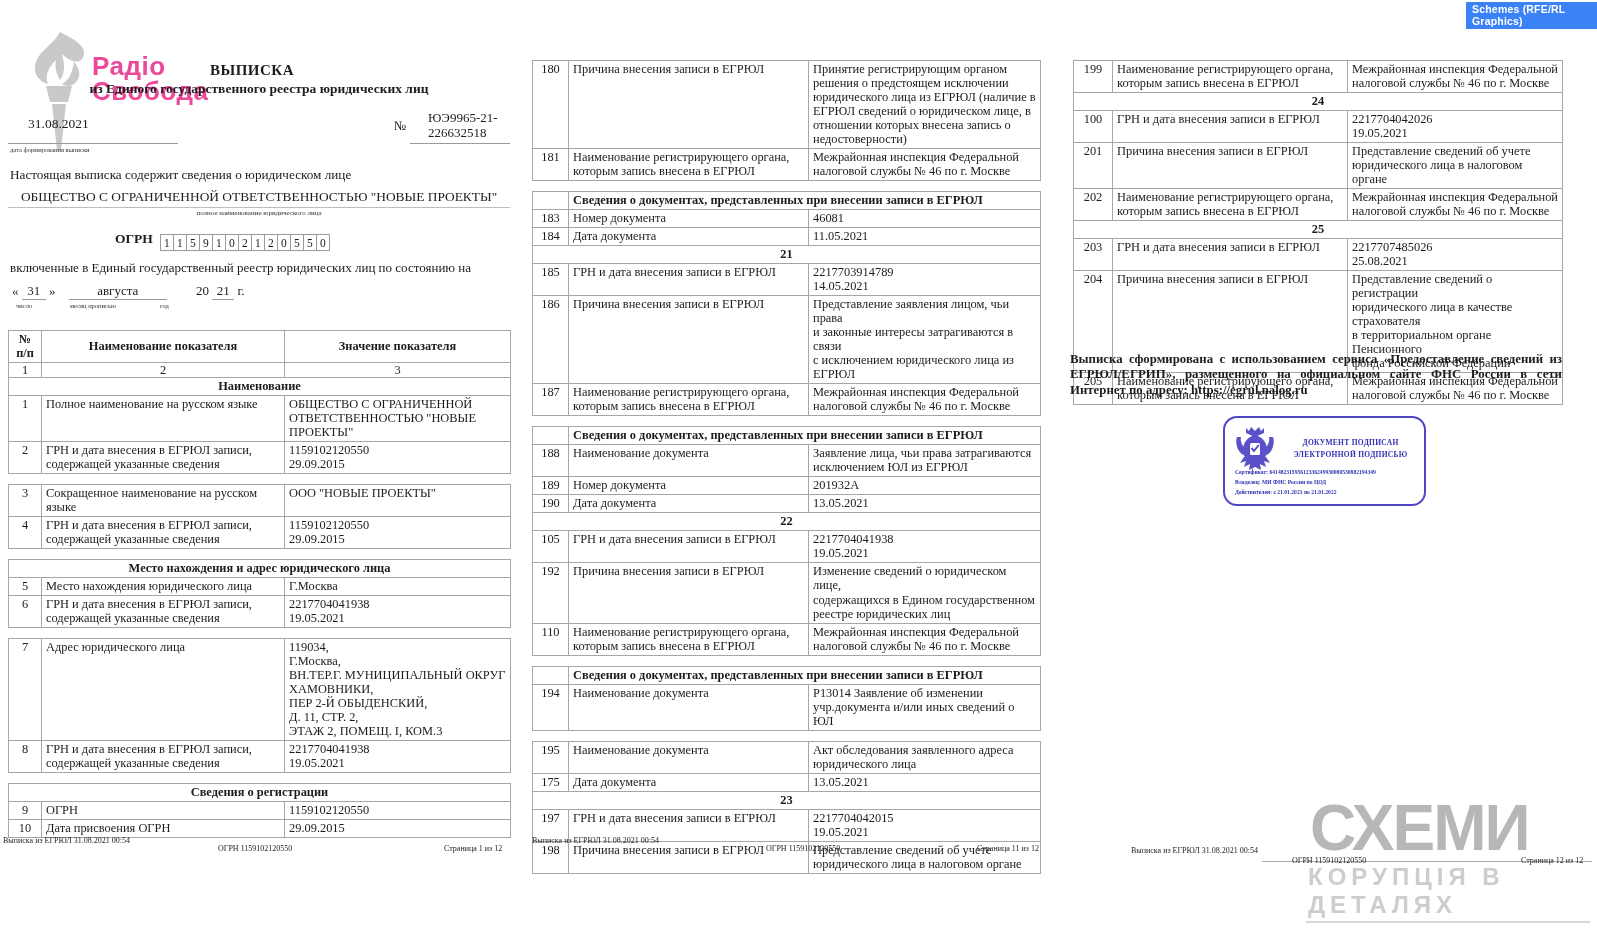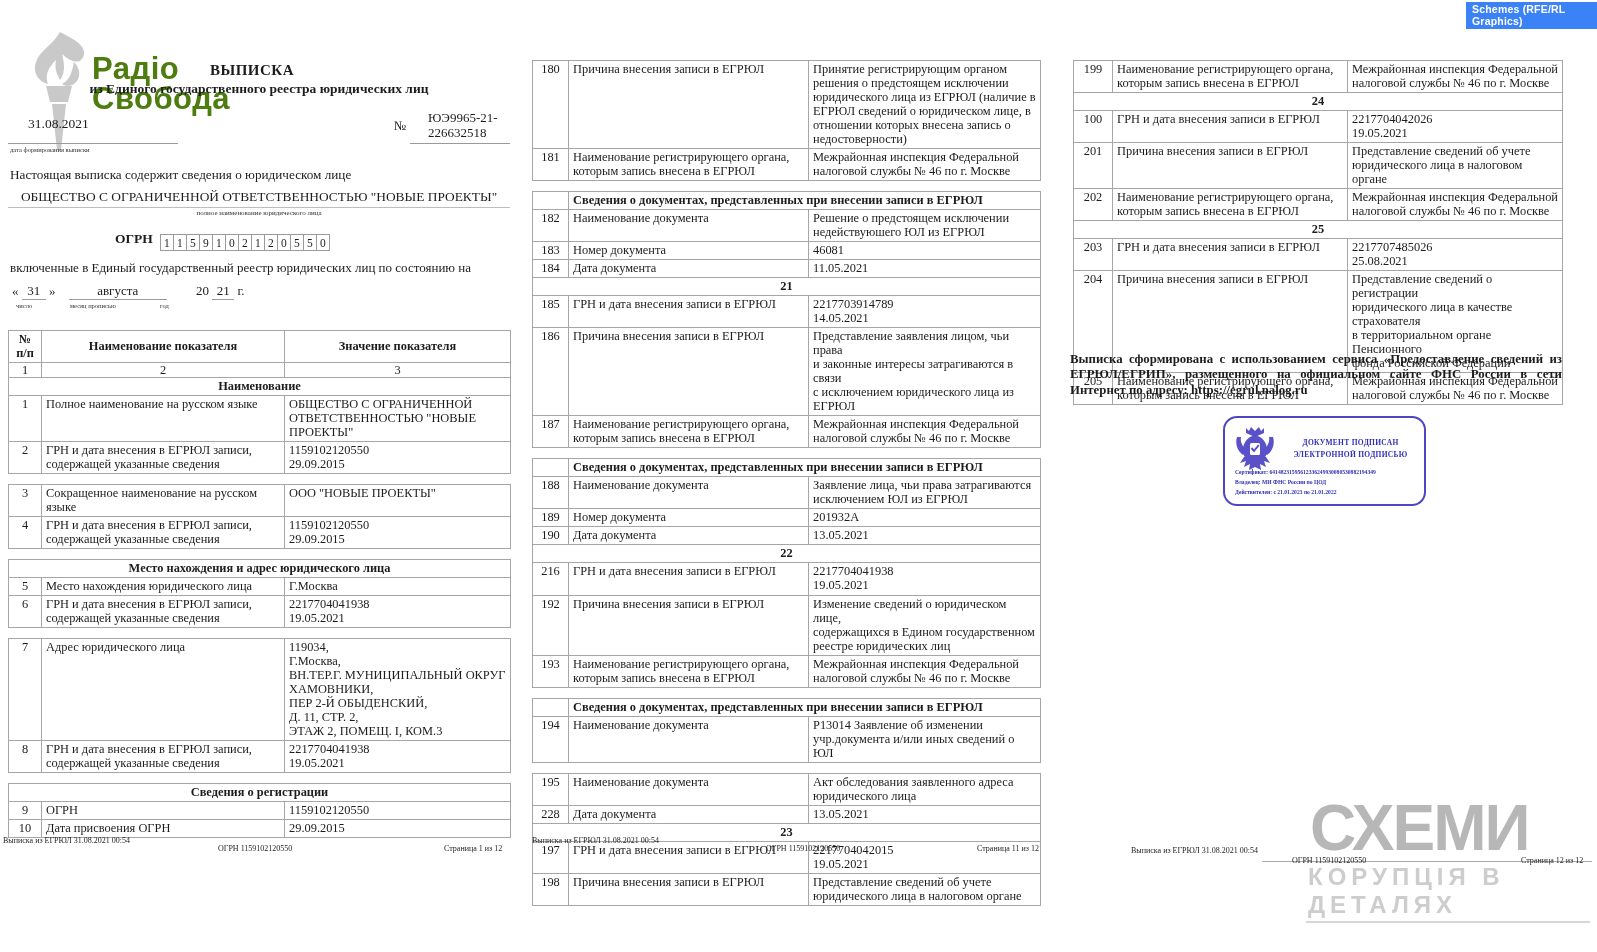--- a/index.html
+++ b/index.html
@@ -14,21 +14,21 @@
     position:absolute; left:1466px; top:2px; background:#3b82f6; color:#fff;
     font-family:"Liberation Sans", sans-serif; font-weight:bold; font-size:10.5px;
     padding:1px 6px 2px; letter-spacing:0.2px;
   }
 
   
   .rs-wm { position:absolute; left:30px; top:32px; width:260px; height:130px; }
   .rs-wm .torch { position:absolute; left:0; top:0; }
   .rs-wm .rstext {
     position:absolute; left:62px; top:22px; font-family:"Liberation Sans", sans-serif;
-    font-weight:bold; font-size:31px; line-height:0.98; color:#4d7c0f; letter-spacing:0.5px;
+    font-weight:bold; font-size:26px; line-height:0.98; color:#ec4899; letter-spacing:0.5px;
   }
 
   
   .p1 { position:absolute; left:8px; top:30px; width:502px; }
   .p1 .title1 { position:absolute; left:0; right:14px; top:32px; text-align:center; font-weight:bold; font-size:15px; letter-spacing:0.5px; }
   .p1 .title2 { position:absolute; left:0; right:0; top:51px; text-align:center; font-weight:bold; font-size:13.5px; }
   .p1 .formdate { position:absolute; left:20px; top:86px; font-size:13.5px; }
   .p1 .daterule { position:absolute; left:0; top:113px; width:170px; border-top:1px solid #9a9a9a; }
   .p1 .datelabel { position:absolute; left:2px; top:116px; font-size:6.5px; color:#333; }
   .p1 .numsign { position:absolute; left:386px; top:88px; font-size:13px; }
@@ -294,26 +294,20 @@
       <tr class="blankrow">
         <td></td>
         <td></td>
         <td></td>
       </tr>
       <tr>
         <td class="c-num"></td>
         <td class="sub" colspan="2">Сведения о документах, представленных при внесении записи в ЕГРЮЛ</td>
       </tr>
       <tr>
-        <td class="c-num">182</td>
-        <td class="c-k">Наименование документа</td>
-        <td class="c-v">Решение о предстоящем исключении
-недействуюшего ЮЛ из ЕГРЮЛ</td>
-      </tr>
-      <tr>
         <td class="c-num">183</td>
         <td class="c-k">Номер документа</td>
         <td class="c-v">46081</td>
       </tr>
       <tr>
         <td class="c-num">184</td>
         <td class="c-k">Дата документа</td>
         <td class="c-v">11.05.2021</td>
       </tr>
       <tr>
@@ -362,34 +356,34 @@
       </tr>
       <tr>
         <td class="c-num">190</td>
         <td class="c-k">Дата документа</td>
         <td class="c-v">13.05.2021</td>
       </tr>
       <tr>
         <td class="sec" colspan="3">22</td>
       </tr>
       <tr>
-        <td class="c-num">216</td>
+        <td class="c-num">105</td>
         <td class="c-k">ГРН и дата внесения записи в ЕГРЮЛ</td>
         <td class="c-v">2217704041938
 19.05.2021</td>
       </tr>
       <tr>
         <td class="c-num">192</td>
         <td class="c-k">Причина внесения записи в ЕГРЮЛ</td>
         <td class="c-v">Изменение сведений о юридическом лице,
 содержащихся в Едином государственном
 реестре юридических лиц</td>
       </tr>
       <tr>
-        <td class="c-num">193</td>
+        <td class="c-num">110</td>
         <td class="c-k">Наименование регистрирующего органа,
 которым запись внесена в ЕГРЮЛ</td>
         <td class="c-v">Межрайонная инспекция Федеральной
 налоговой службы № 46 по г. Москве</td>
       </tr>
       <tr class="blankrow">
         <td></td>
         <td></td>
         <td></td>
       </tr>
@@ -408,21 +402,21 @@
         <td></td>
         <td></td>
       </tr>
       <tr>
         <td class="c-num">195</td>
         <td class="c-k">Наименование документа</td>
         <td class="c-v">Акт обследования заявленного адреса
 юридического лица</td>
       </tr>
       <tr>
-        <td class="c-num">228</td>
+        <td class="c-num">175</td>
         <td class="c-k">Дата документа</td>
         <td class="c-v">13.05.2021</td>
       </tr>
       <tr>
         <td class="sec" colspan="3">23</td>
       </tr>
       <tr>
         <td class="c-num">197</td>
         <td class="c-k">ГРН и дата внесения записи в ЕГРЮЛ</td>
         <td class="c-v">2217704042015

